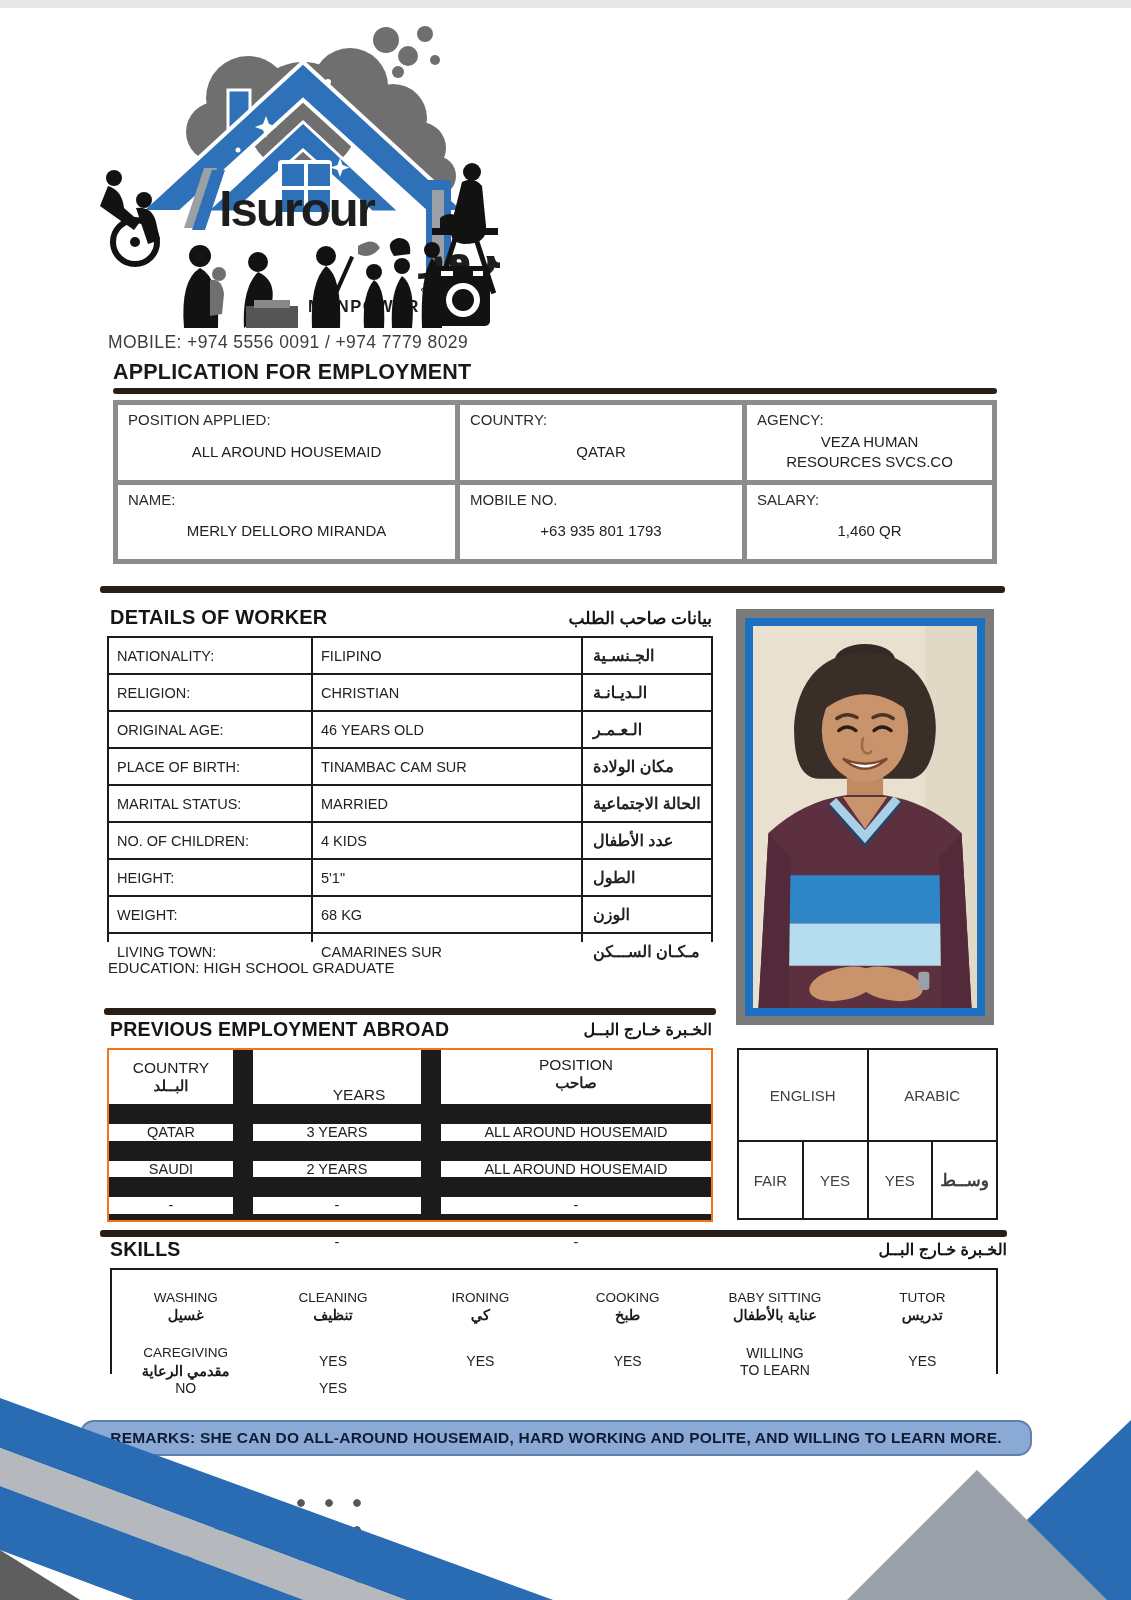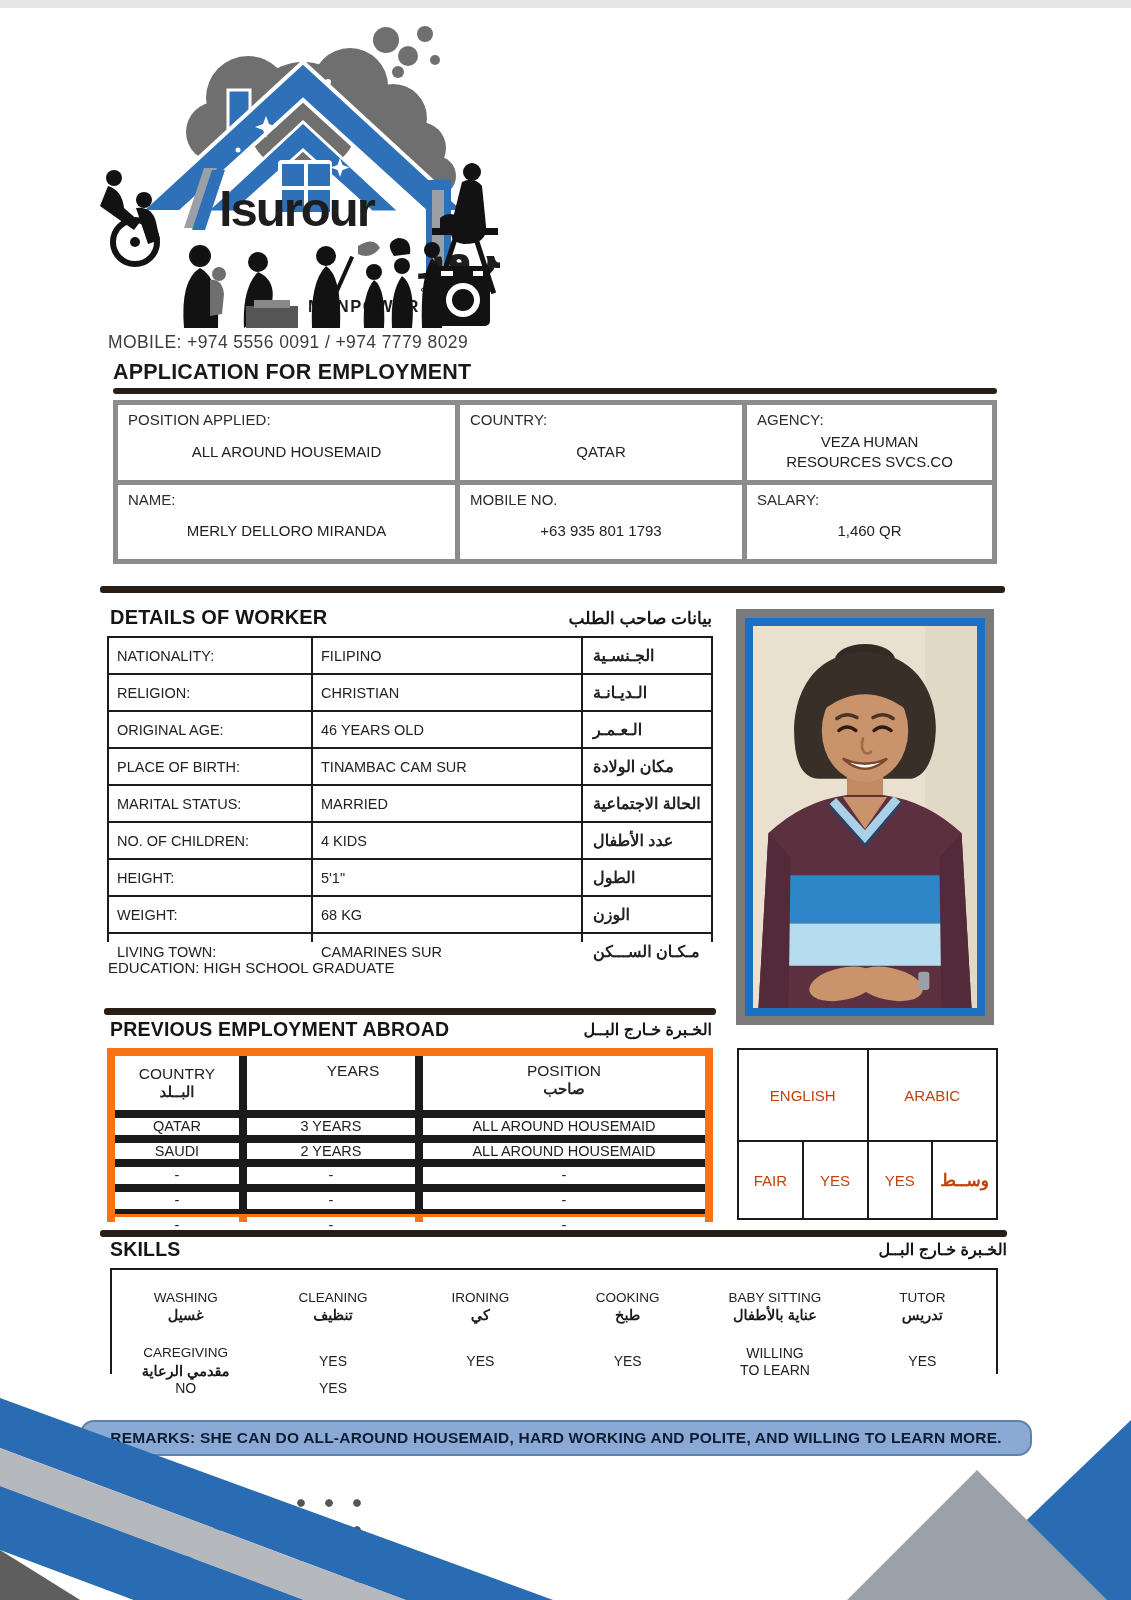--- a/index.html
+++ b/index.html
@@ -47,33 +47,33 @@
   .photo-blue { width:100%; height:100%; border:8px solid #1d6fc0; background:#e9e1d2; overflow:hidden; }
   .photo-blue svg { display:block; width:100%; height:100%; }
 
   .edu-line { position:absolute; left:108px; top:951px; font-size:15px; color:#222; }
 
   
   .prev-table {
     position:absolute; left:107px; top:1040px; width:606px; height:174px;
     display:grid; grid-template-columns:124px 168px 1fr;
     grid-template-rows:54px 1fr 1fr 1fr 1fr 1fr;
-    gap:8px; background:#1b1b1b; border:8px solid #f97316;
+    gap:20px; background:#1b1b1b; border:2px solid #f97316;
   }
   .prev-cell { background:#fff; display:flex; flex-direction:column; align-items:center; justify-content:center; font-size:14.5px; color:#222; text-align:center; line-height:1.15; }
   .prev-head-en { font-size:15.5px; }
   .prev-head-ar { font-size:15px; font-weight:bold; direction:rtl; }
 
   
   .lang-table {
     position:absolute; left:737px; top:1040px; width:261px; height:172px;
     display:grid; grid-template-columns:1fr 1fr 1fr 1fr; grid-template-rows:90px 1fr;
     gap:2px; background:#1b1b1b; border:2px solid #1b1b1b;
   }
-  .lang-cell { background:#fff; display:flex; align-items:center; justify-content:center; font-size:15px; color:#c2410c; }
+  .lang-cell { background:#fff; display:flex; align-items:center; justify-content:center; font-size:15px; color:#404040; }
   .lang-span2 { grid-column:span 2; }
   .lang-ar { font-size:17px; font-weight:bold; direction:rtl; }
 
   
   .skill-table {
     position:absolute; left:110px; top:1260px; width:888px; height:106px;
     display:grid; grid-template-columns:repeat(6,1fr); grid-template-rows:74px 1fr;
     gap:0; background:#1b1b1b; border:2px solid #1b1b1b;
   }
   .skill-cell { background:#fff; display:flex; flex-direction:column; align-items:center; justify-content:center; text-align:center; line-height:1.3; }
@@ -332,21 +332,21 @@
   <div class="rule rule-sep3"></div>
 
   <div class="sec-title" style="left:110px; top:1010px; font-size:19.5px;">PREVIOUS EMPLOYMENT ABROAD</div>
   <div class="sec-title-ar" style="left:470px; top:1012px; width:242px; text-align:right; font-size:16px;">الخـبرة خـارج البــل</div>
 
   <div class="prev-table">
     <div class="prev-cell">
       <span class="prev-head-en">COUNTRY</span>
       <span class="prev-head-ar">البــلد</span>
     </div>
-    <div class="prev-cell" style="justify-content:flex-start; padding-top:6px;padding-left:44px;">
+    <div class="prev-cell" style="justify-content:flex-end; padding-top:6px;padding-left:44px;">
       <span class="prev-head-en">YEARS</span>
     </div>
     <div class="prev-cell" style="justify-content:flex-start; padding-top:6px;">
       <span class="prev-head-en">POSITION</span>
       <span class="prev-head-ar">صاحب</span>
     </div>
 
     <div class="prev-cell">QATAR</div>
     <div class="prev-cell">3 YEARS</div>
     <div class="prev-cell">ALL AROUND HOUSEMAID</div>

